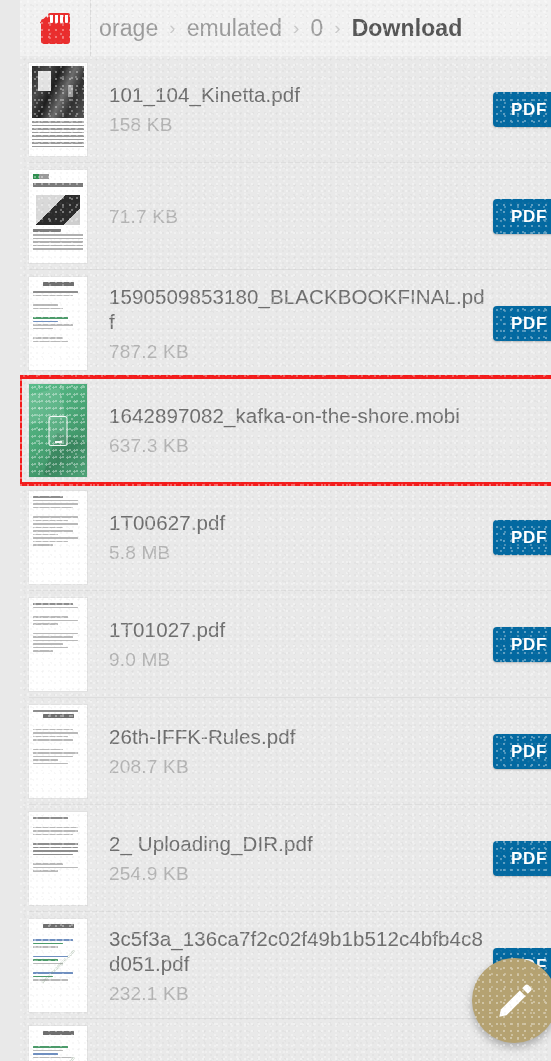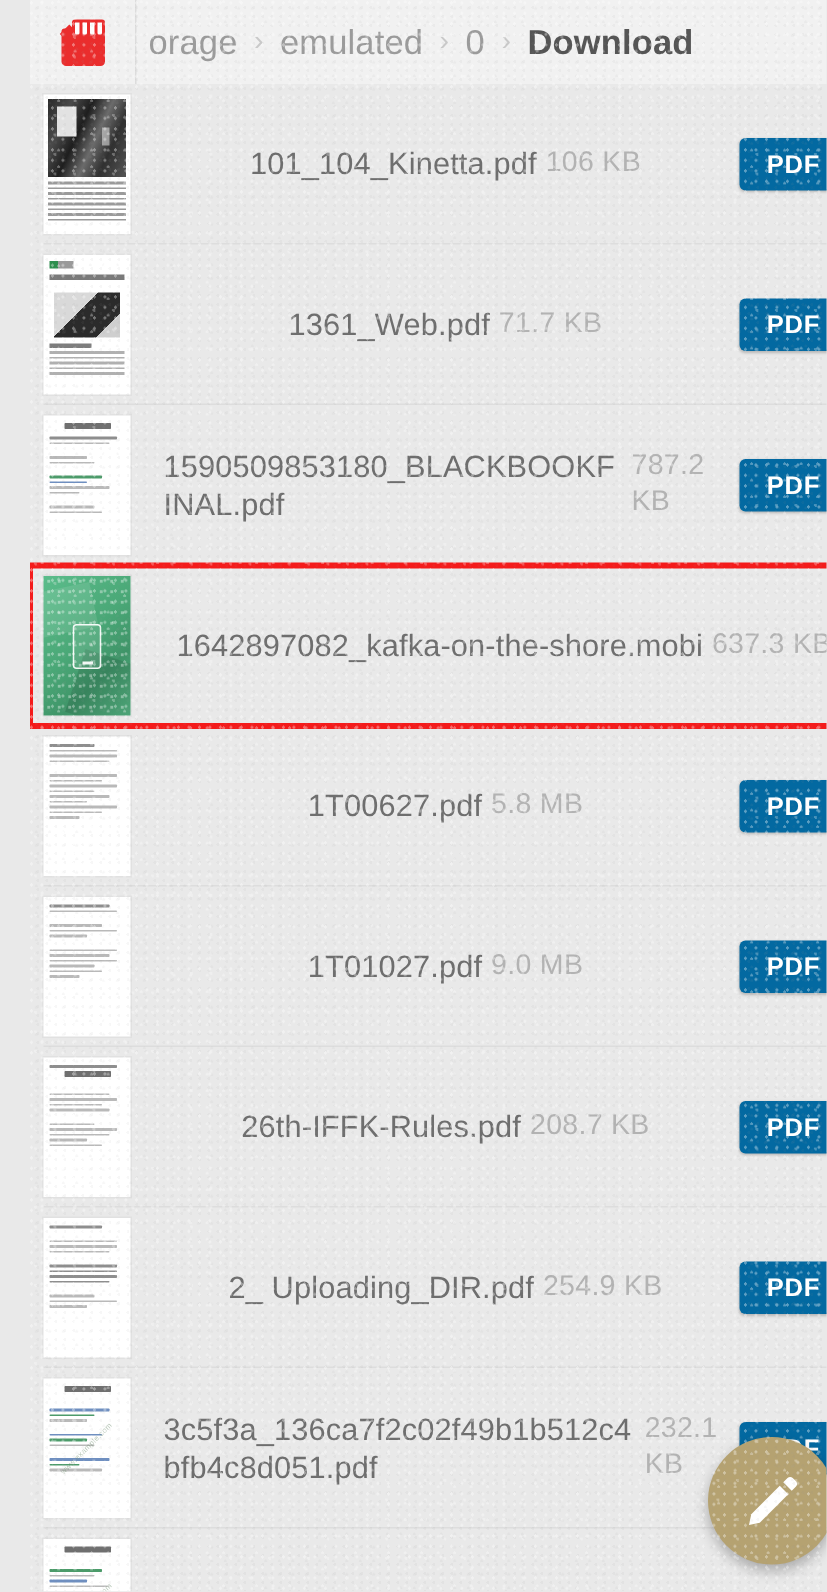--- a/index.html
+++ b/index.html
@@ -308,21 +308,21 @@
     background: rgba(255,255,255,.92);
   }
 
   
   .meta {
     flex: 1 1 auto;
     min-width: 0;
     padding-left: 22px;
     padding-right: 8px;
     display: flex;
-    flex-direction: row;
+    flex-direction: column;
     justify-content: center;
     gap: 6px;
   }
   .fname {
     font-size: 20.5px;
     color: #6e6e6e;
     line-height: 25px;
     letter-spacing: .1px;
     word-break: break-all;
   }
@@ -412,42 +412,41 @@
             <span></span>
             <span></span>
             <span></span>
             <span></span>
             <span></span>
             <span></span>
           </div>
       </div>
       <div class="meta">
         <div class="fname">101_104_Kinetta.pdf</div>
-        <div class="fsize">106 KB</div>
+        <div class="fsize">158 KB</div>
       </div>
       <div class="badge pdf">PDF</div>
       <div class="divider"></div>
     </div>
 
     <div class="row">
       <div class="thumb brochure">
         <div class="logo"></div>
           <div class="head"></div>
           <div class="pic"></div>
         <div class="txt">
             <span class="t"></span>
             <span></span>
             <span></span>
             <span></span>
             <span></span>
             <span></span>
           </div>
       </div>
       <div class="meta">
-        <div class="fname">1361_Web.pdf</div>
         <div class="fsize">71.7 KB</div>
       </div>
       <div class="badge pdf">PDF</div>
       <div class="divider"></div>
     </div>
 
     <div class="row">
       <div class="thumb">
         <div class="doc-lines">
           <span class="title"></span>

